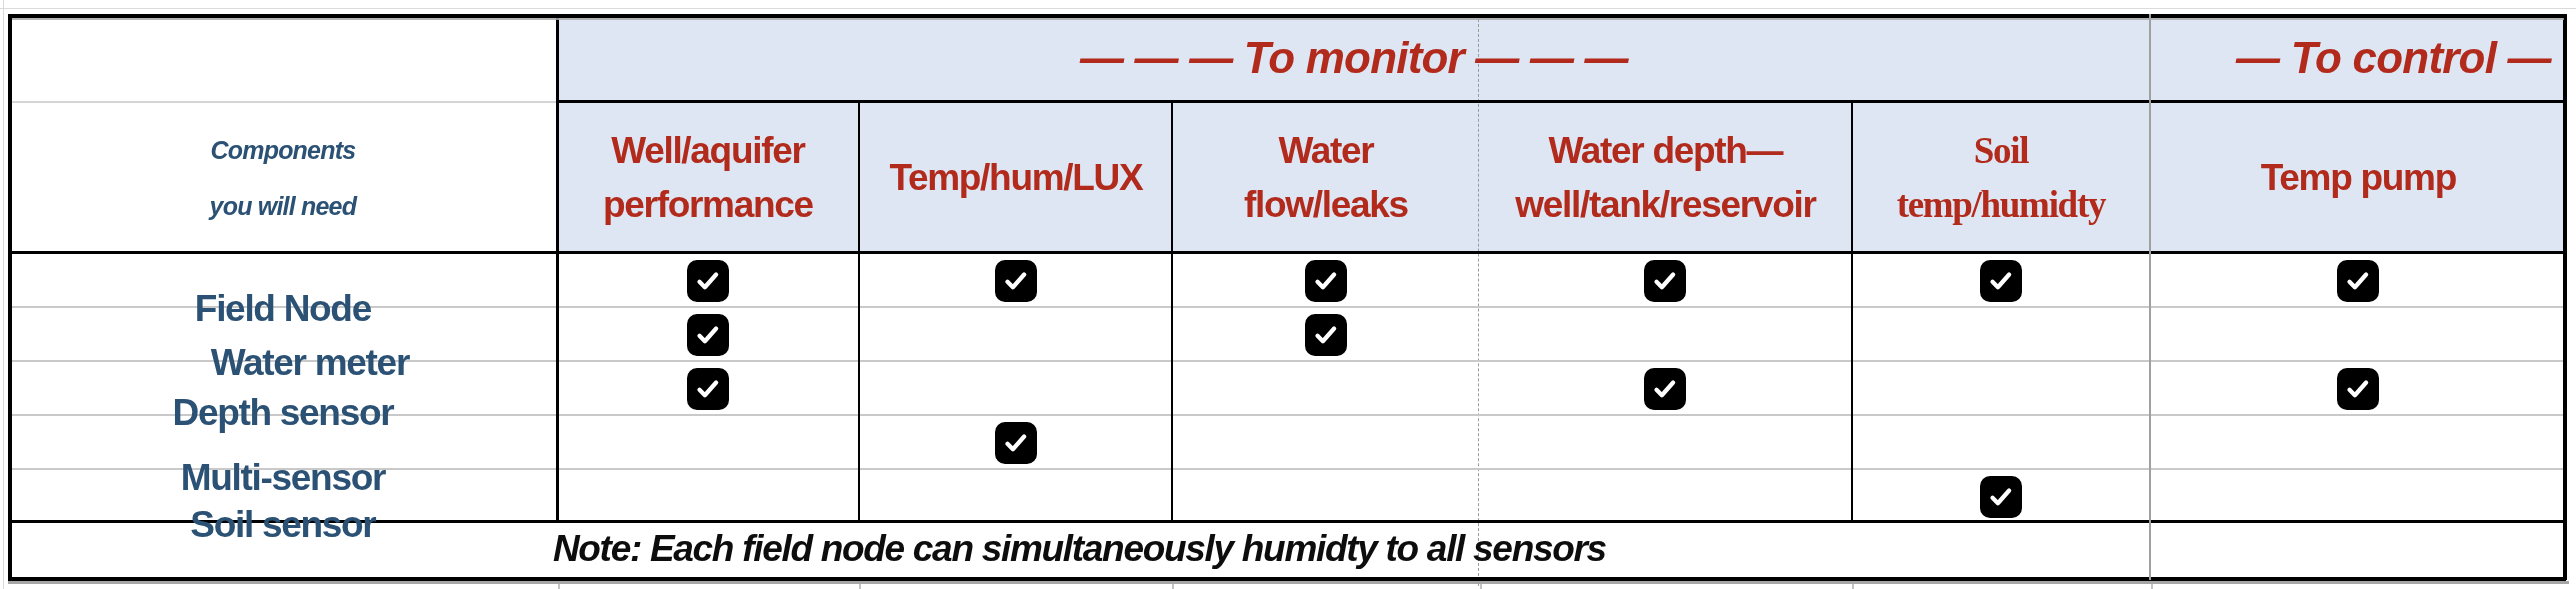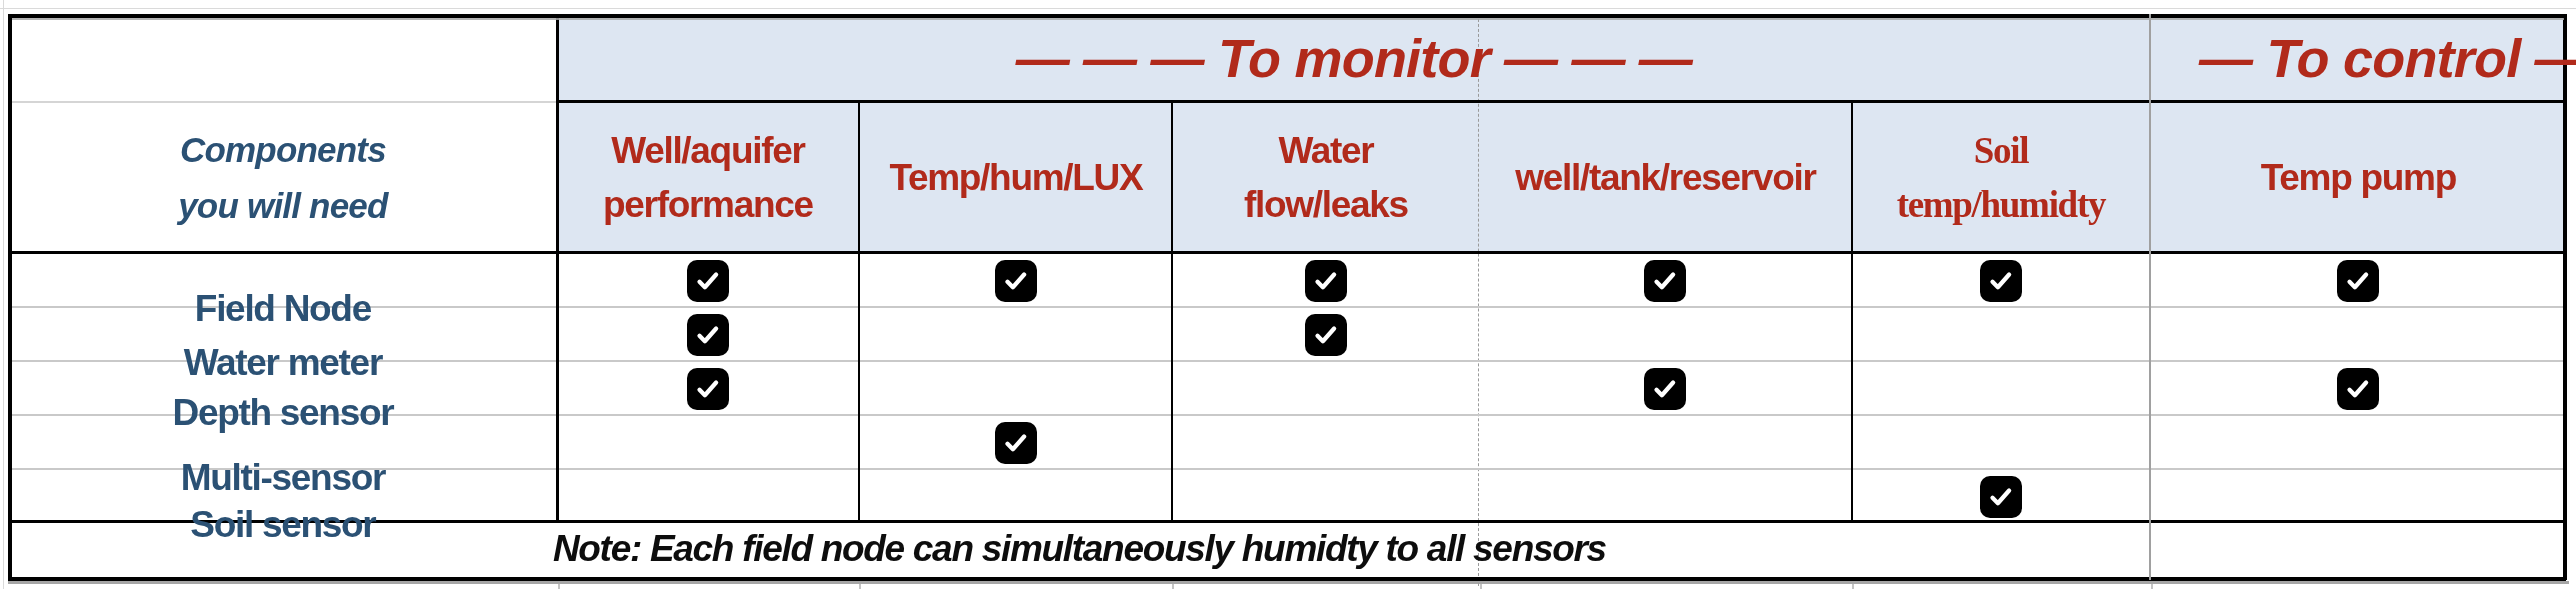--- a/index.html
+++ b/index.html
@@ -5,23 +5,23 @@
   html,body{margin:0;padding:0;background:#fff;}
   .page{
     position:relative;width:2576px;height:589px;background:#fff;overflow:hidden;
     font-family:"Liberation Sans", sans-serif;
     --red:#b12a1b; --blue:#2b5174; --hdrbg:#dde6f2;
   }
   .abs{position:absolute;}
   .line{position:absolute;pointer-events:none;}
   .tbl{position:absolute;left:8.4px;top:14.3px;width:2558px;height:566px;}
   .cell{position:absolute;display:flex;align-items:center;justify-content:center;text-align:center;}
-  .band{font-size:54px;font-weight:bold;font-style:italic;color:var(--red);letter-spacing:-0.8px;white-space:nowrap;}
+  .band{font-size:44px;font-weight:bold;font-style:italic;color:var(--red);letter-spacing:-0.8px;white-space:nowrap;}
   .colhead{font-size:37px;font-weight:bold;color:var(--red);line-height:54px;letter-spacing:-1.3px;flex-direction:column;}
-  .corner{font-size:35px;font-weight:bold;font-style:italic;color:var(--blue);line-height:56px;flex-direction:column;letter-spacing:-0.8px;}
+  .corner{font-size:25px;font-weight:bold;font-style:italic;color:var(--blue);line-height:56px;flex-direction:column;letter-spacing:-0.8px;}
   .rowlabel{font-size:37px;font-weight:bold;color:var(--blue);letter-spacing:-1.3px;margin-top:28px;}
   .notecell{font-size:37px;font-weight:bold;font-style:italic;color:#0d0d0d;letter-spacing:-1.3px;}
   .check{width:42px;height:42px;background:#000;border-radius:10px;display:flex;align-items:center;justify-content:center;}
   .check svg{display:block;}
   .dashline{border-left:1.7px dashed #9a9a9a;width:0;}
 </style>
 </head>
 <body>
 
 <div class="page">
@@ -79,33 +79,34 @@
           <div>performance</div>
         </div>
         <div class="cell colhead" style="left: 851px; top: 88px; width: 313px; height: 151px;">
           <div>Temp/hum/LUX</div>
         </div>
         <div class="cell colhead" style="left: 1164px; top: 88px; width: 307px; height: 151px;">
           <div>Water</div>
           <div>flow/leaks</div>
         </div>
         <div class="cell colhead" style="left: 1471px; top: 88px; width: 372px; height: 151px;">
+          <div>Water depth—</div>
           <div>well/tank/reservoir</div>
         </div>
         <div class="cell colhead" style="left: 1843px; top: 88px; width: 299px; height: 151px; font-family: Liberation Serif, serif;">
           <div>Soil</div>
           <div>temp/humidty</div>
         </div>
         <div class="cell colhead" style="left: 2142px; top: 88px; width: 416px; height: 151px;">
           <div>Temp pump</div>
         </div>
       </div>
     <div id="rowLabels">
         <div class="cell rowlabel" style="left: 0px; top: 239px; width: 549px; height: 55px;">Field Node</div>
-        <div class="cell rowlabel" style="left: 0px; top: 294px; width: 549px; height: 54px;">Water meter</div>
+        <div class="cell rowlabel" style="left: 0px; top: 294px; width: 549px; height: 54px; padding-left: 27px;">Water meter</div>
         <div class="cell rowlabel" style="left: 0px; top: 348px; width: 549px; height: 46px;">Depth sensor</div>
         <div class="cell rowlabel" style="left: 0px; top: 402px; width: 549px; height: 68px;">Multi-sensor</div>
         <div class="cell rowlabel" style="left: 0px; top: 456px; width: 549px; height: 53px;">Soil sensor</div>
       </div>
     <div id="dataCells">
         <div class="cell" style="left: 549px; top: 239px; width: 301px; height: 55px;">
           <div class="check">
             <svg width="30" height="30" viewBox="0 0 24 24">
               <path d="M5.2 12.6l4.3 4.4 9-10.2" stroke="#fff" stroke-width="3.4" fill="none" stroke-linecap="round" stroke-linejoin="round"></path>
             </svg>

